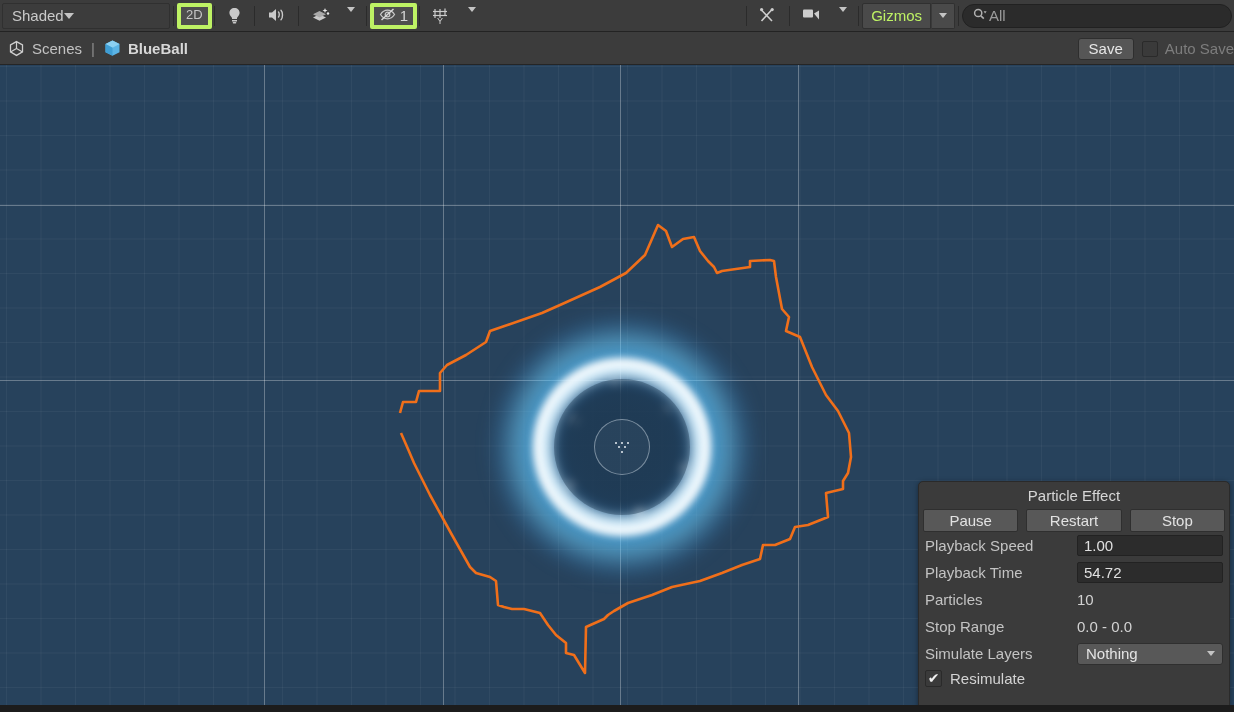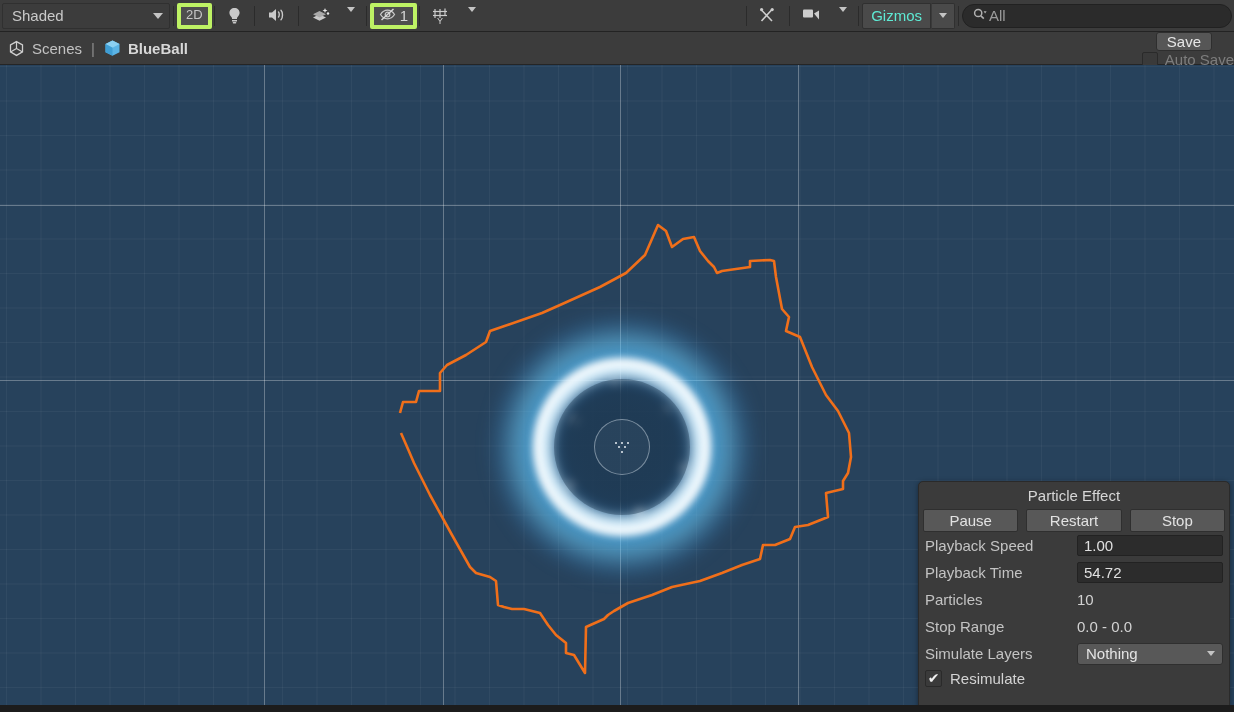--- a/index.html
+++ b/index.html
@@ -26,21 +26,21 @@
     display: flex; align-items: center;
   }
   .tb-sep {
     width: 1px; height: 20px; background: #2b2b2b; margin: 0 3px;
   }
   .draw-mode {
     width: 168px; height: 26px; margin-left: 2px;
     background: #3c3c3c;
     border: 1px solid #303030;
     border-radius: 2px;
-    display: flex; align-items: center; justify-content: space-between;
+    display: flex; align-items: center; 
     padding: 0 6px 0 9px;
     color: #c9c9c9; font-size: 15px;
   }
   .caret {
     width: 0; height: 0;
     border-left: 5px solid transparent;
     border-right: 5px solid transparent;
     border-top: 6px solid #c4c4c4;
   }
   .caret.sm {
@@ -56,21 +56,21 @@
     margin-right: -1px;
     padding: 0 5px;
   }
   .tb-btn.on { background: #4e4e4e; }
   .tb-btn.flat { border-color: transparent; background: transparent; }
   .tb-btn.drop { min-width: 20px; padding: 0 5px; }
   .gizmos-btn {
     height: 26px; padding: 0 8px;
     background: #4a4a4a; border: 1px solid #303030; border-radius: 2px 0 0 2px;
     display: flex; align-items: center;
-    color: #5eead4; font-size: 15px;
+    color: #bef264; font-size: 15px;
   }
   .gizmos-drop {
     height: 26px; width: 24px;
     background: #4a4a4a; border: 1px solid #303030; border-left: 1px solid #3a3a3a;
     border-radius: 0 2px 2px 0;
     display: flex; align-items: center; justify-content: center;
   }
   .search-box {
     height: 24px; width: 270px;
     background: #2b2b2b;
@@ -90,21 +90,21 @@
     background: #3c3c3c;
     border-bottom: 1px solid #252525;
     display: flex; align-items: center;
     padding-left: 8px;
   }
   .bc-item { display: flex; align-items: center; color: #c2c2c2; font-size: 15px; }
   .bc-item.bold { color: #d8d8d8; font-weight: bold; }
   .bc-div { color: #8c8c8c; margin: 0 9px; font-size: 15px; }
   .bc-right {
     position: absolute; right: 0; top: 0; height: 33px;
-    display: flex; align-items: center; padding-right: 0; flex-direction: column;
+    display: flex; align-items: center; padding-right: 0;
   }
   .save-btn {
     height: 22px; padding: 0 10px;
     background: #565656; border: 1px solid #2e2e2e; border-radius: 3px;
     color: #e6e6e6; font-size: 15px;
     display: flex; align-items: center;
   }
   .autosave-wrap { display: flex; align-items: center; margin-left: 8px; }
   .cb-box {
     width: 16px; height: 16px;

